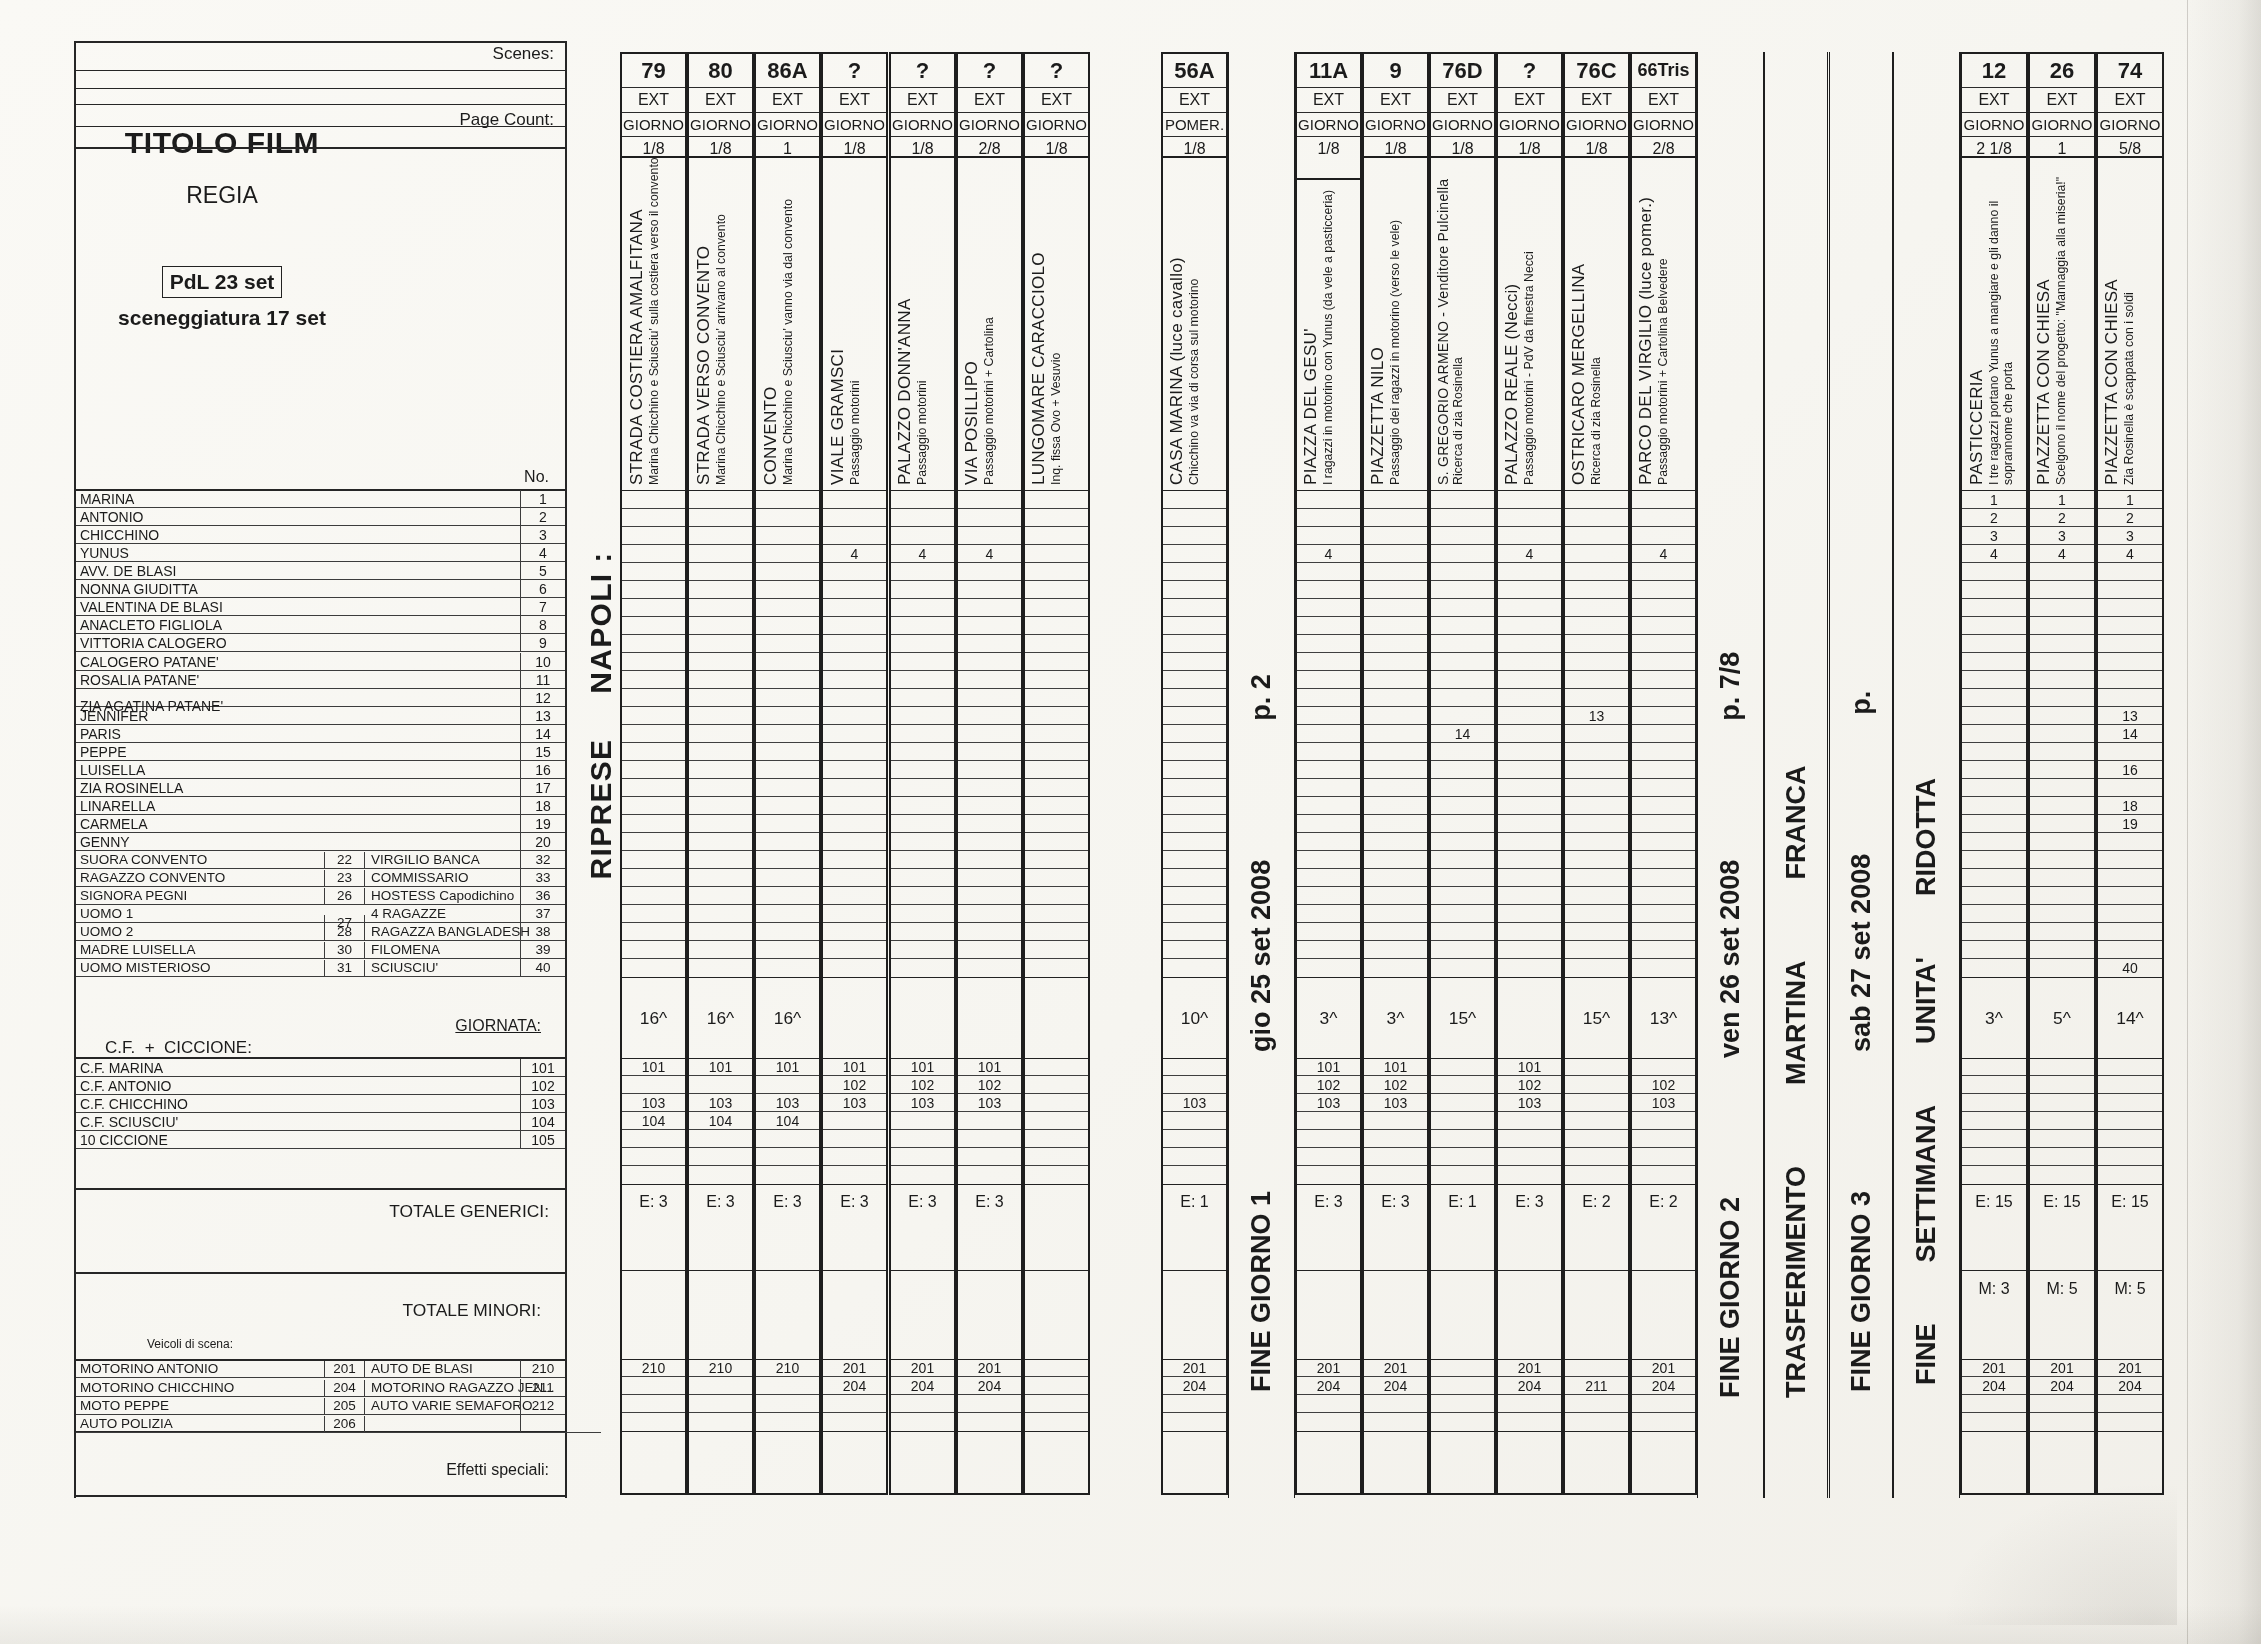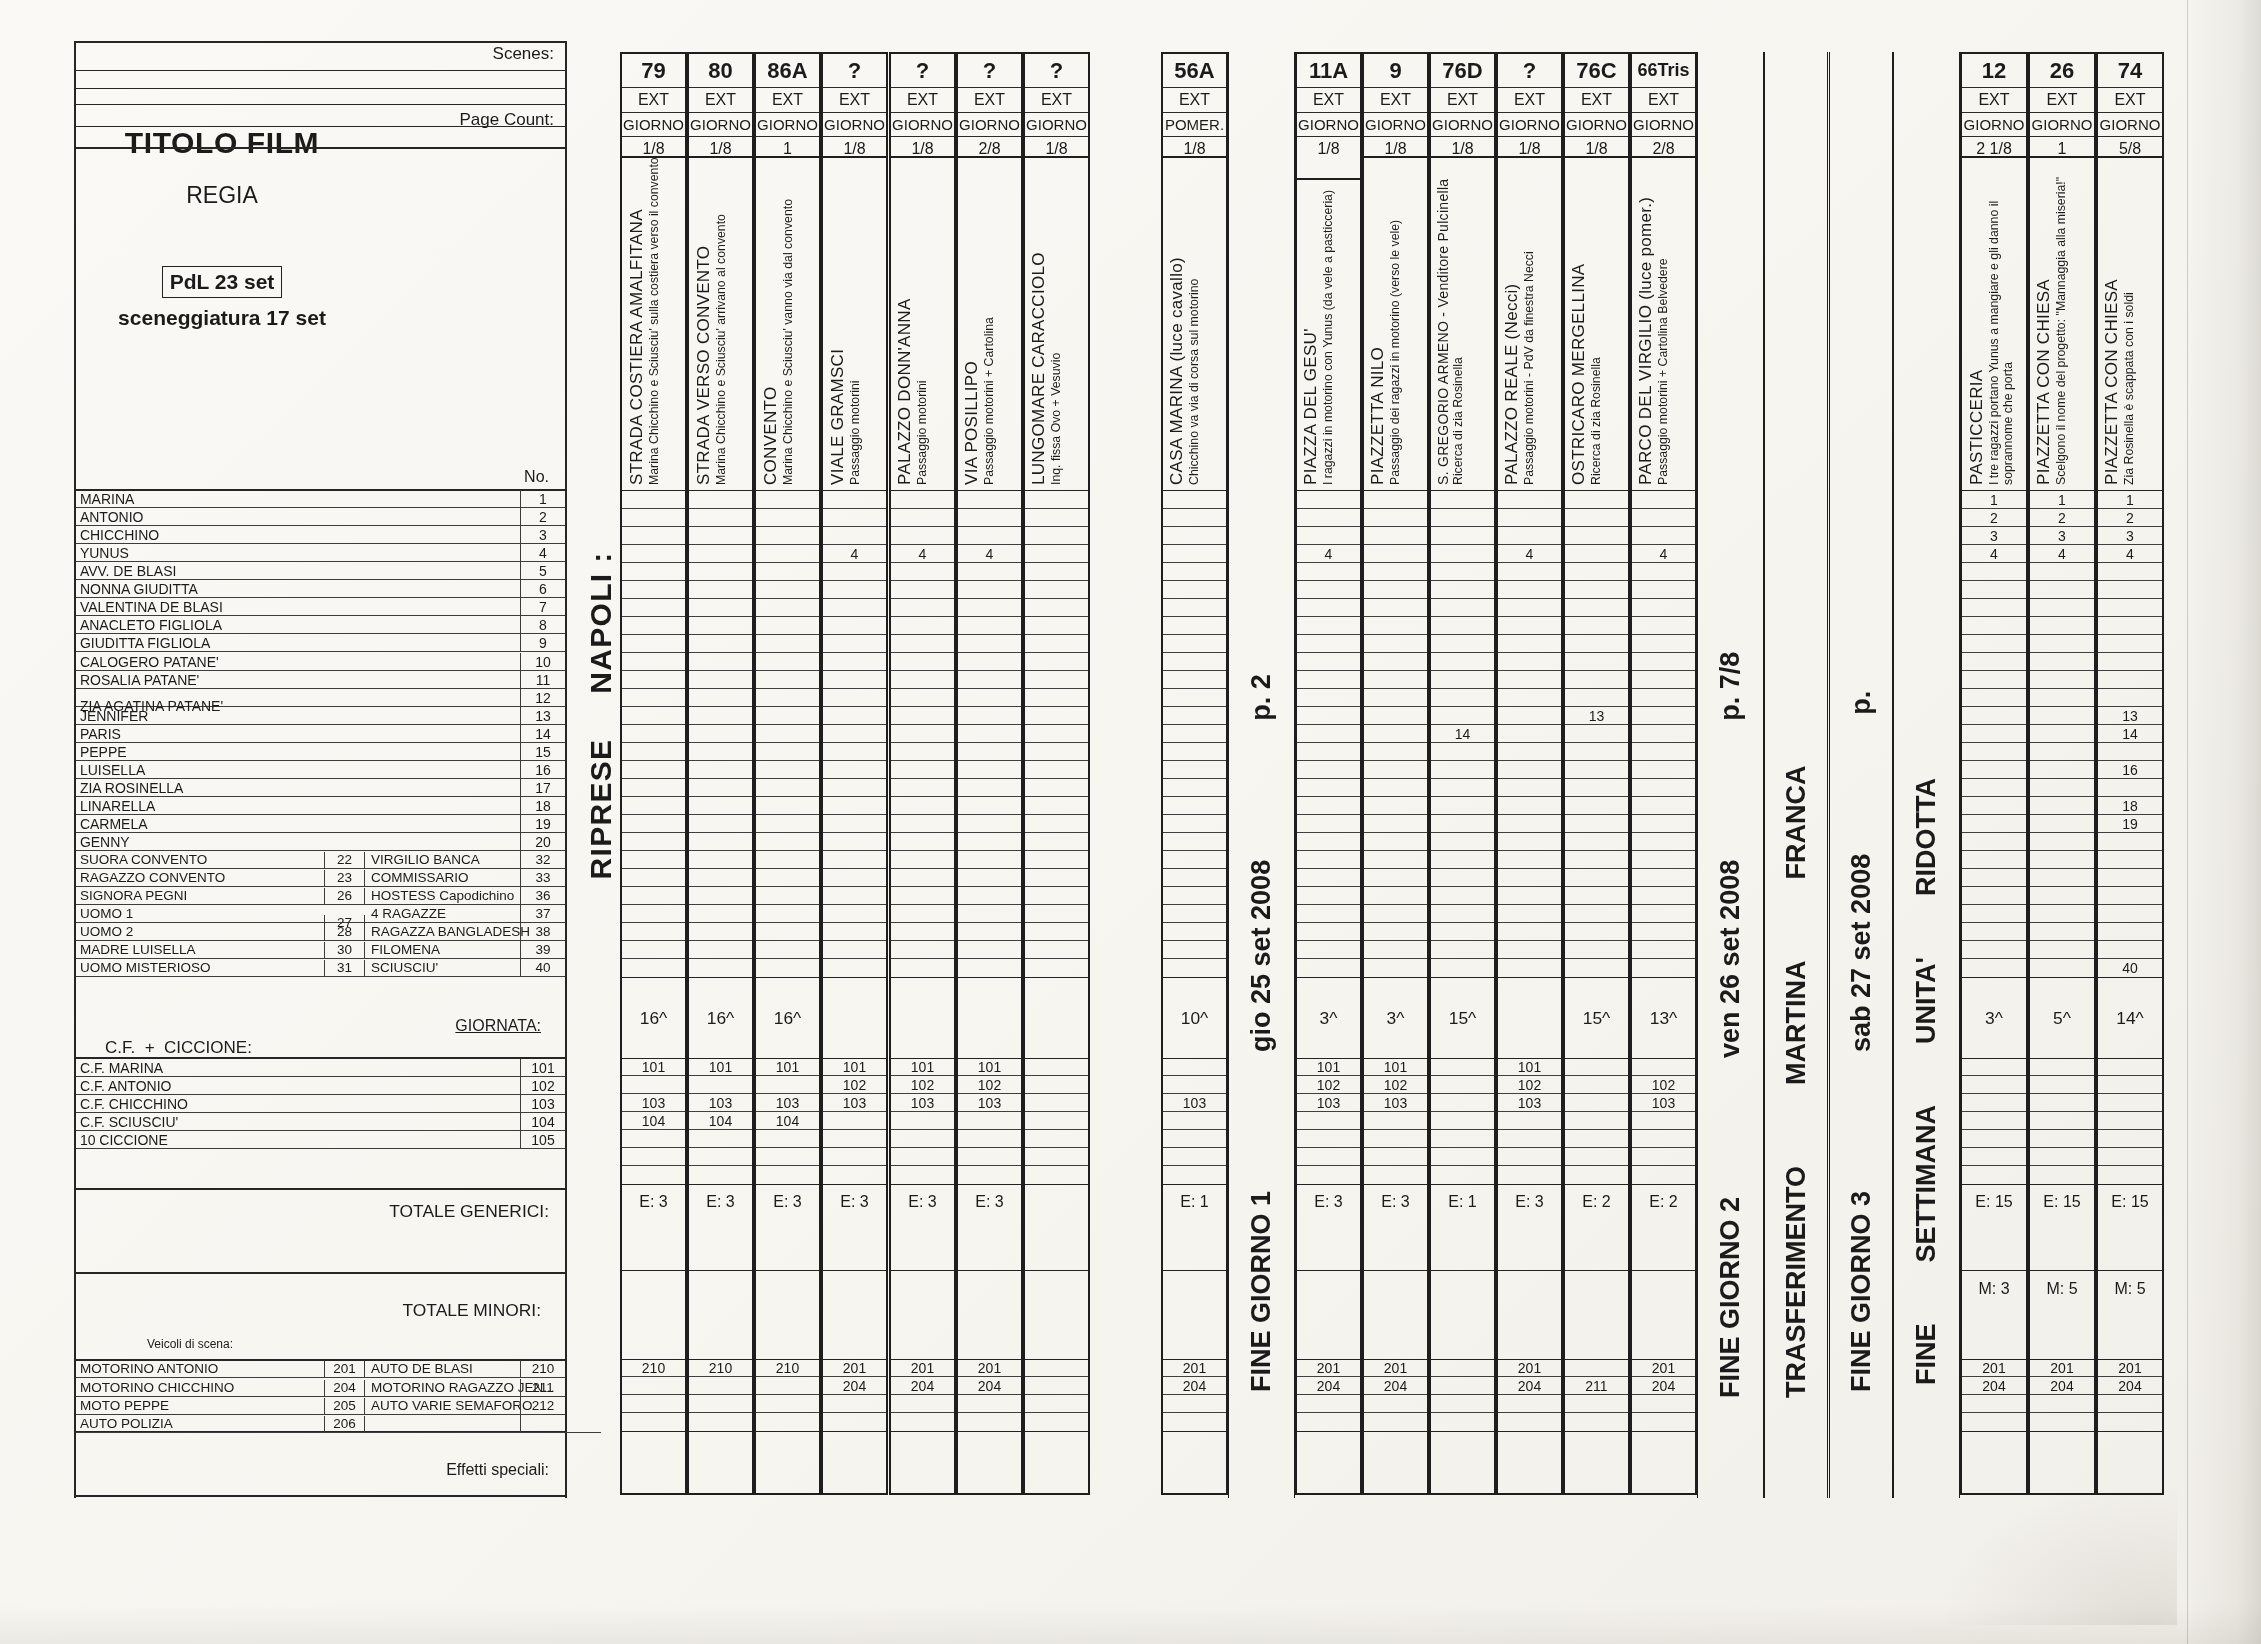--- a/index.html
+++ b/index.html
@@ -95,21 +95,21 @@
       </div>
       <div class="rowline" style="position: absolute; left: 76px; top: 598px; width: 489px; height: 18px;">
         <div style="position: absolute; left: 3.9px; top: 0.6px; font-size: 14px;">VALENTINA DE BLASI</div>
         <div style="position: absolute; left: 444px; top: 0px; bottom: 0px; width: 45px; border-left: 1.3px solid rgb(60, 60, 60); text-align: center; font-size: 14px; padding-top: 1.3px;">7</div>
       </div>
       <div class="rowline" style="position: absolute; left: 76px; top: 616px; width: 489px; height: 18px;">
         <div style="position: absolute; left: 3.9px; top: 0.6px; font-size: 14px;">ANACLETO FIGLIOLA</div>
         <div style="position: absolute; left: 444px; top: 0px; bottom: 0px; width: 45px; border-left: 1.3px solid rgb(60, 60, 60); text-align: center; font-size: 14px; padding-top: 1.3px;">8</div>
       </div>
       <div class="rowline" style="position: absolute; left: 76px; top: 634px; width: 489px; height: 18px;">
-        <div style="position: absolute; left: 3.9px; top: 0.6px; font-size: 14px;">GIUDITTA FIGLIOLA</div>
+        <div style="position: absolute; left: 3.9px; top: 0.6px; font-size: 14px;">VITTORIA CALOGERO</div>
         <div style="position: absolute; left: 444px; top: 0px; bottom: 0px; width: 45px; border-left: 1.3px solid rgb(60, 60, 60); text-align: center; font-size: 14px; padding-top: 1.3px;">9</div>
       </div>
       <div class="rowline" style="position: absolute; left: 76px; top: 653px; width: 489px; height: 18px;">
         <div style="position: absolute; left: 3.9px; top: 0.6px; font-size: 14px;">CALOGERO PATANE'</div>
         <div style="position: absolute; left: 444px; top: 0px; bottom: 0px; width: 45px; border-left: 1.3px solid rgb(60, 60, 60); text-align: center; font-size: 14px; padding-top: 1.3px;">10</div>
       </div>
       <div class="rowline" style="position: absolute; left: 76px; top: 671px; width: 489px; height: 18px;">
         <div style="position: absolute; left: 3.9px; top: 0.6px; font-size: 14px;">ROSALIA PATANE'</div>
         <div style="position: absolute; left: 444px; top: 0px; bottom: 0px; width: 45px; border-left: 1.3px solid rgb(60, 60, 60); text-align: center; font-size: 14px; padding-top: 1.3px;">11</div>
       </div>

